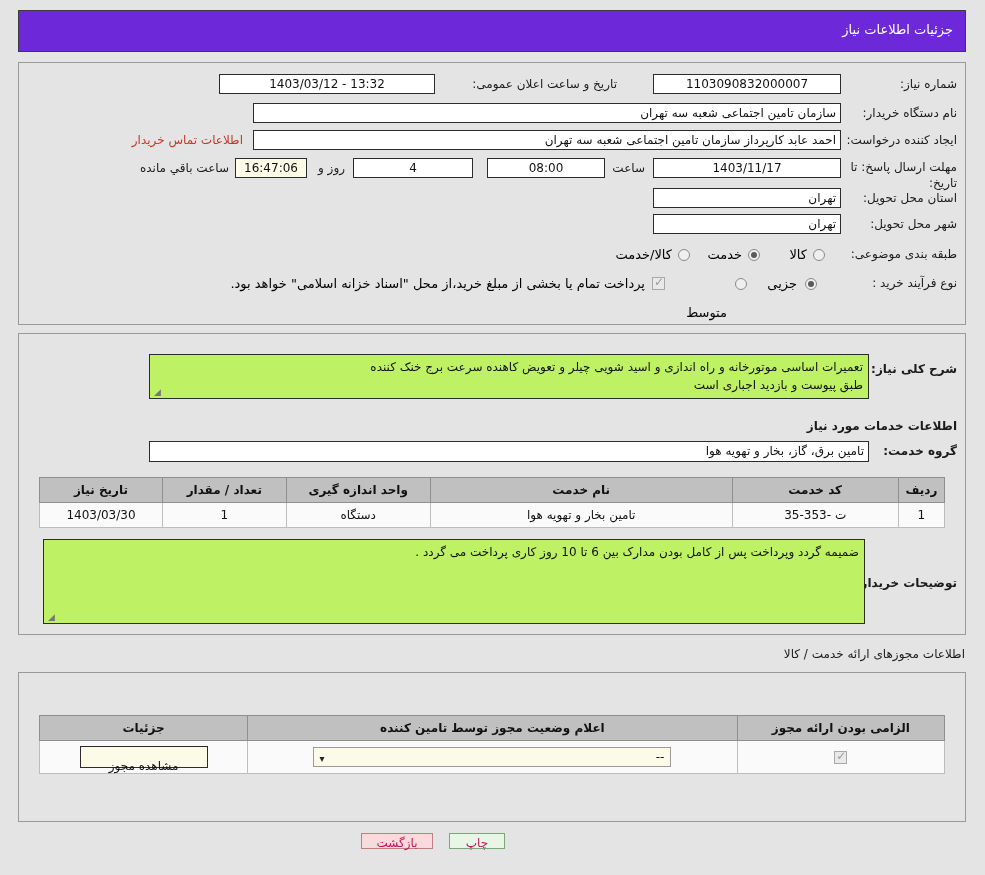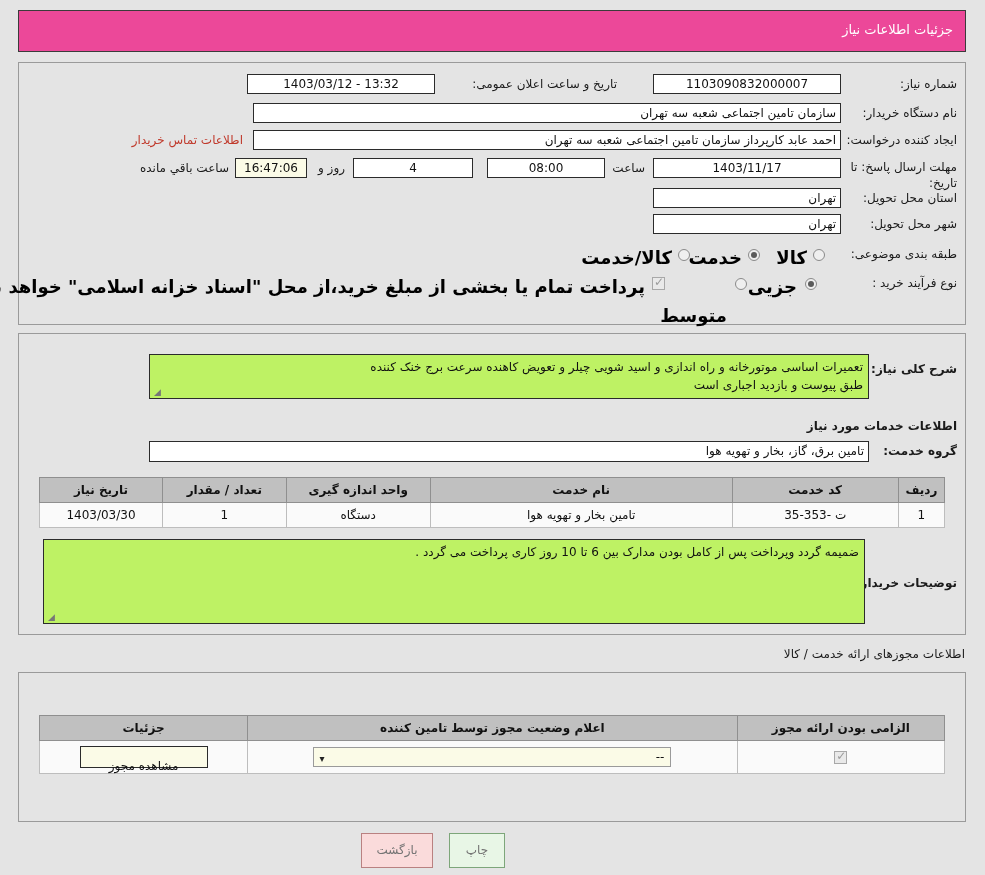--- a/index.html
+++ b/index.html
@@ -9,21 +9,21 @@
     font-family:"DejaVu Sans","Liberation Sans",sans-serif;
     font-size:12px;color:#000;
     direction:rtl;
     overflow:hidden;
   }
   .page{position:relative;width:985px;height:875px;}
 
   
   .header-bar{
     position:absolute;left:18px;top:10px;width:948px;height:42px;
-    background:#ec4899;border:1px solid #3b3b3b;
+    background:#6d28d9;border:1px solid #3b3b3b;
     box-sizing:border-box;
   }
   .header-title{
     position:absolute;right:12px;top:11px;
     color:#ffffff;font-size:13px;font-weight:normal;
   }
 
   
   .panel{
     position:absolute;left:18px;top:62px;width:948px;
@@ -53,21 +53,21 @@
   }
 
   .radio{
     position:absolute;width:12px;height:12px;border-radius:50%;
     border:1px solid #8a8a8a;background:#efefef;box-sizing:border-box;
   }
   .radio.sel::after{
     content:"";position:absolute;left:2px;top:2px;width:6px;height:6px;
     border-radius:50%;background:#5b5b5b;
   }
-  .rtext{position:absolute;font-size:18px;white-space:nowrap;font-weight:bold;}
+  .rtext{position:absolute;font-size:13px;white-space:nowrap;}
 
   
   .ta{
     position:absolute;background:#bef264;border:1px solid #2b2b2b;
     box-sizing:border-box;padding:3px 5px;font-size:12px;line-height:18px;
     text-align:right;color:#111;overflow:hidden;
   }
   .ta .grip{
     position:absolute;left:2px;bottom:1px;width:9px;height:9px;
     color:#777;font-size:9px;line-height:9px;
@@ -108,23 +108,23 @@
     position:absolute;left:5px;top:2px;font-size:10px;color:#222;
   }
   .mini-btn{
     display:block;width:128px;height:21px;margin:0 auto;
     background:#fbfbe7;border:1px solid #2b2b2b;box-sizing:border-box;
     font-size:12px;color:#111;line-height:19px;text-align:center;
     cursor:pointer;font-family:inherit;padding:10px;
   }
 
   .btn{
-    position:absolute;height:35px;border:1px solid #9a6565;
+    position:absolute;height:16px;border:1px solid #9a6565;
     box-sizing:border-box;font-size:12px;font-family:inherit;
-    color:#737373;cursor:pointer;text-align:center;line-height:19px;padding:0;
+    color:#be185d;cursor:pointer;text-align:center;line-height:19px;padding:0;
   }
   .btn-print{background:#e8f6e6;border-color:#7da67a;}
   .btn-back{background:#fadbdb;border-color:#b98181;}
 
   .section-label{
     position:absolute;font-size:12px;color:#1b1b1b;white-space:nowrap;
   }
 
   
   .wm{
@@ -161,21 +161,21 @@
   <div class="header-bar">
     <div class="header-title">جزئیات اطلاعات نیاز</div>
   </div>
 
   <div class="panel panel-top">
 
     <div class="lbl" style="right:8px;top:14px;width:110px;">شماره نیاز:</div>
     <div class="box center" style="right:124px;top:11px;width:188px;height:20px;">1103090832000007</div>
 
     <div class="lbl" style="right:348px;top:14px;width:178px;">تاریخ و ساعت اعلان عمومی:</div>
-    <div class="box center" style="right:530px;top:11px;width:188px;height:20px;">13:32 - 1403/03/12</div>
+    <div class="box center" style="right:530px;top:11px;width:216px;height:20px;">13:32 - 1403/03/12</div>
 
     <div class="lbl" style="right:8px;top:43px;width:120px;">نام دستگاه خریدار:</div>
     <div class="box right" style="right:124px;top:40px;width:588px;height:20px;">سازمان تامین اجتماعی شعبه سه تهران</div>
 
     <div class="lbl" style="right:8px;top:70px;width:125px;">ایجاد کننده درخواست:</div>
     <div class="box right" style="right:124px;top:67px;width:588px;height:20px;">احمد عابد کارپرداز سازمان تامین اجتماعی شعبه سه تهران</div>
     <a class="link-red" style="right:722px;top:70px;" href="#">اطلاعات تماس خریدار</a>
 
     <div class="lbl" style="right:8px;top:96px;width:110px;line-height:16px;white-space:normal;">مهلت ارسال پاسخ: تا تاریخ:</div>
     <div class="box center" style="right:124px;top:95px;width:188px;height:20px;">1403/11/17</div>

